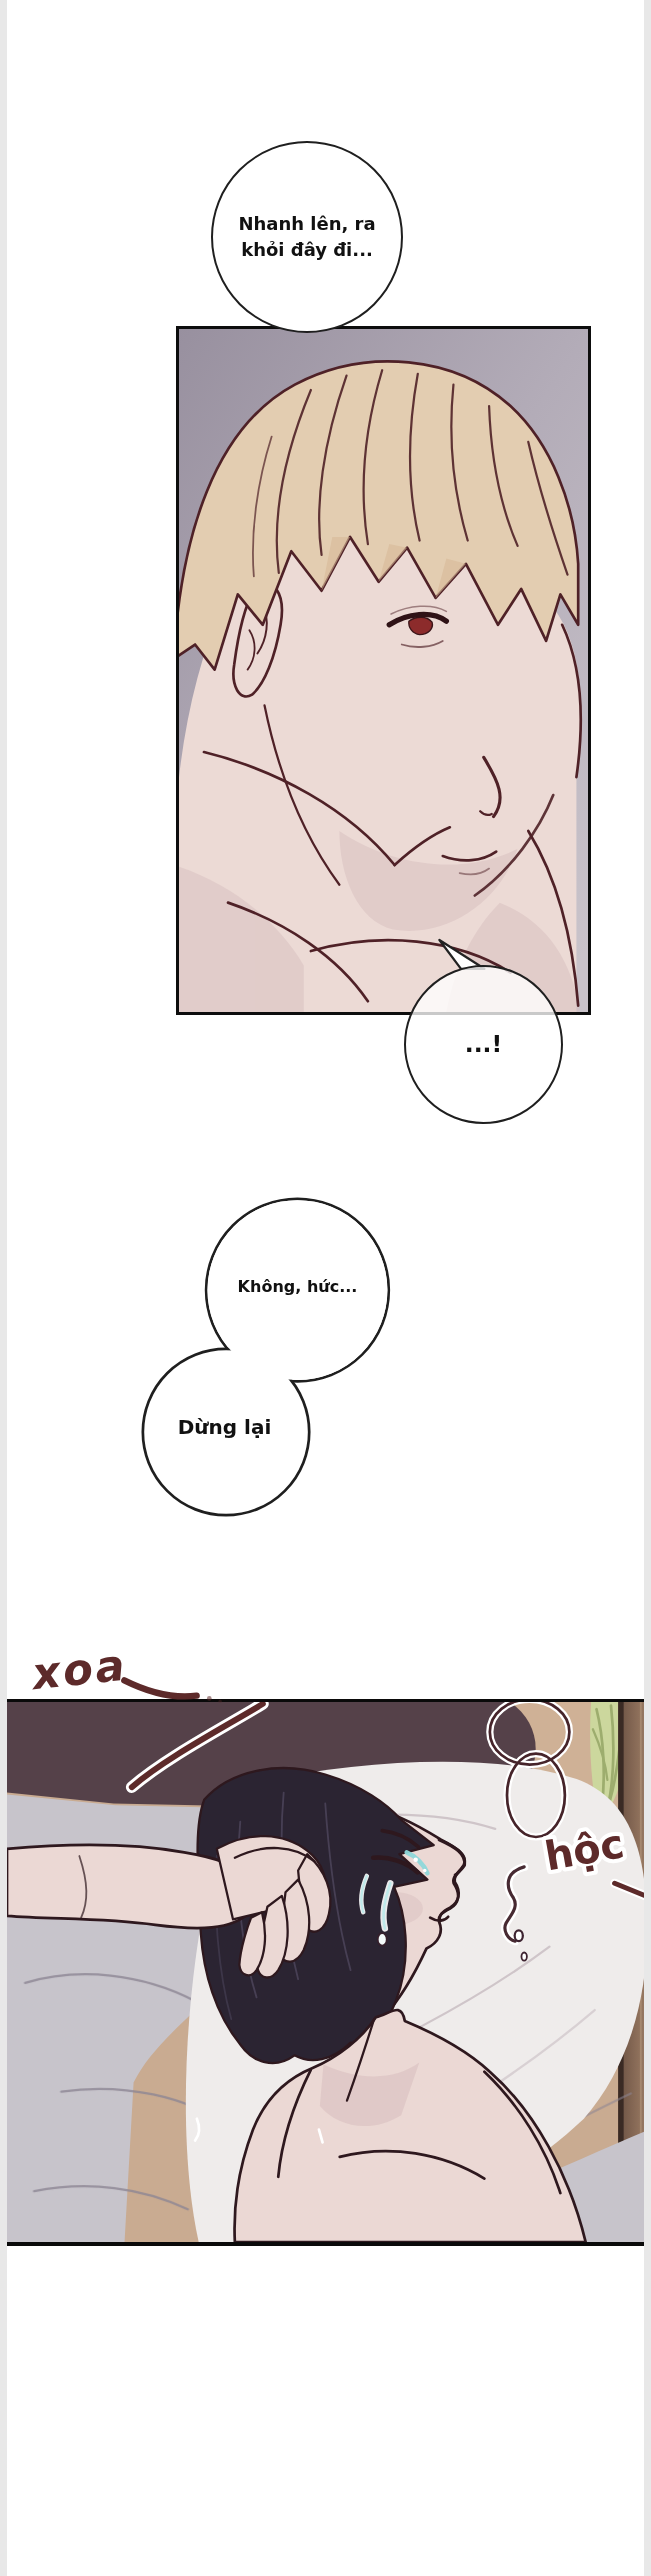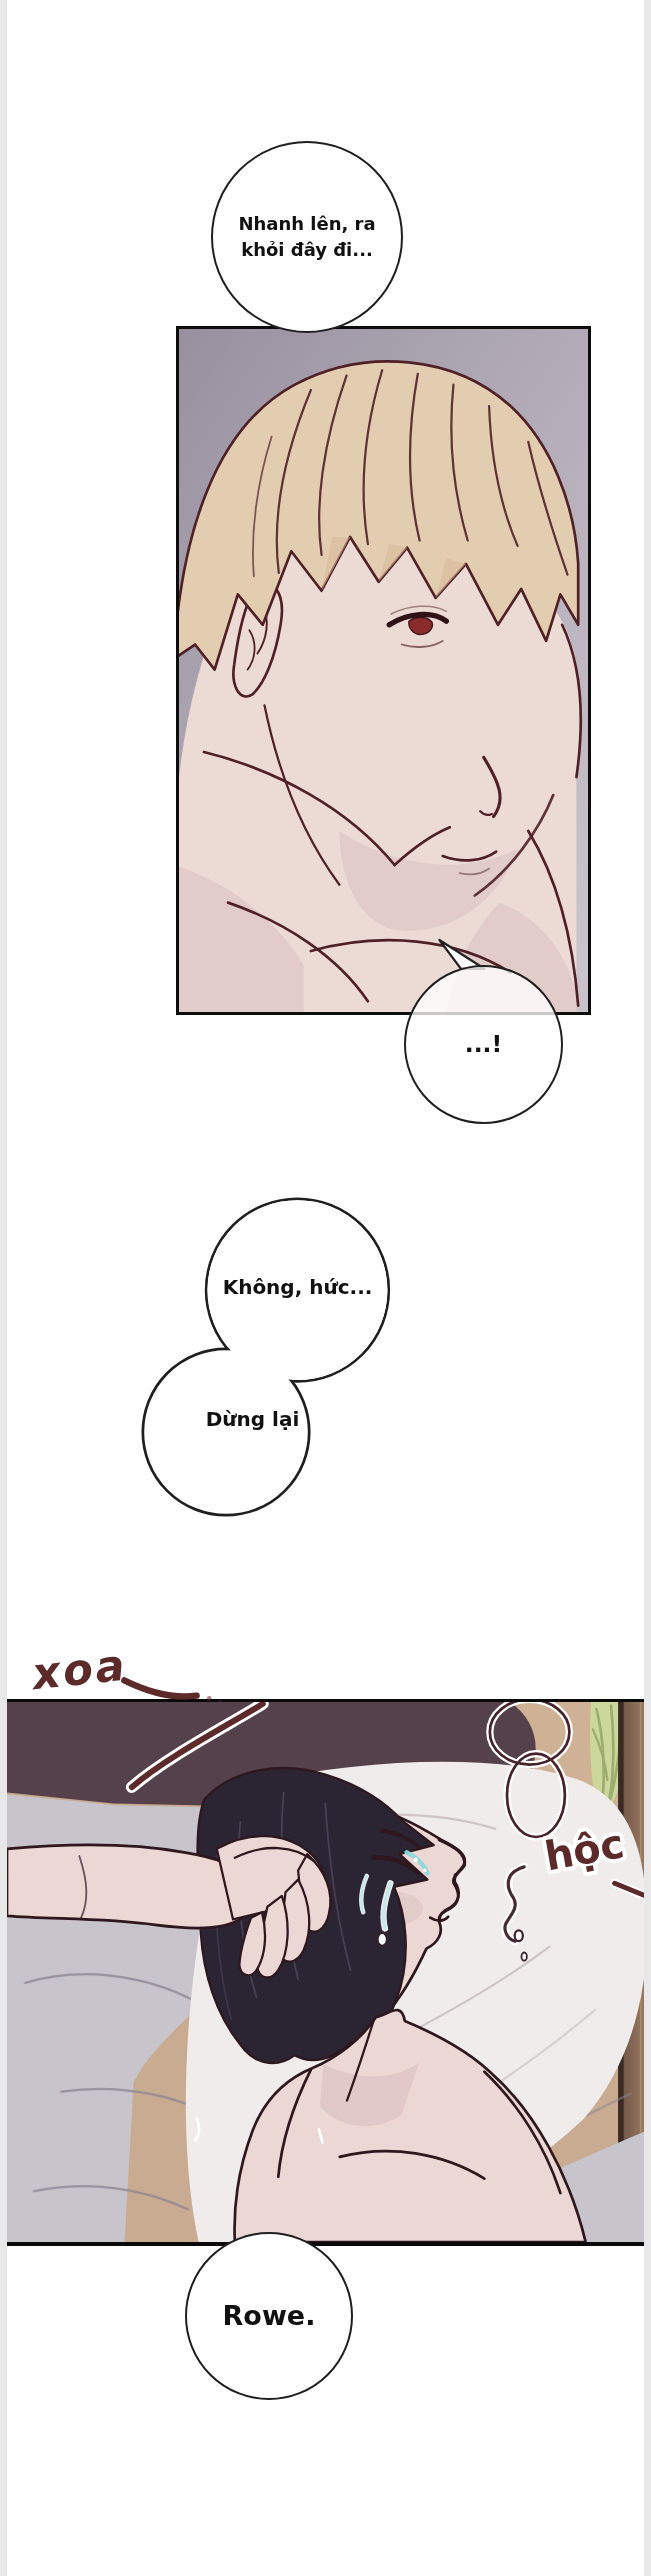--- a/index.html
+++ b/index.html
@@ -127,23 +127,23 @@
   <div class="bubble translucent" style="left:397px;top:965px;width:159px;height:159px;">
     <div class="btxt" style="font-size:23.5px;">...!</div>
   </div>
 
   <svg class="overlay" style="left:125px;top:1193px;width:264px;height:328px;" viewBox="0 0 292 362">
     <circle cx="183" cy="107" r="101" fill="#fff" stroke="#1f1f1f" stroke-width="3"></circle>
     <circle cx="104" cy="264" r="92" fill="#fff" stroke="#1f1f1f" stroke-width="3"></circle>
     <circle cx="183" cy="107" r="99.5" fill="#fff"></circle>
   </svg>
   <div class="overlay" style="left:200px;top:1265px;width:181px;height:45px;display:flex;align-items:center;justify-content:center;">
-    <div class="btxt" style="font-size:20px;">Không, hức...</div>
-  </div>
-  <div class="overlay" style="left:136px;top:1405px;width:163px;height:45px;display:flex;justify-content:center;padding-left:28px;">
+    <div class="btxt" style="font-size:16px;">Không, hức...</div>
+  </div>
+  <div class="overlay" style="left:136px;top:1405px;width:163px;height:45px;display:flex;align-items:center;justify-content:center;">
     <div class="btxt" style="font-size:20px;">Dừng lại</div>
   </div>
 
   <svg class="overlay" style="left:7.2px;top:1624px;width:217px;height:100px;" viewBox="0 0 240 110">
     <text transform="translate(22,72) rotate(-6)" font-size="48" font-style="italic" font-weight="700" letter-spacing="3" style="fill:var(--sfx);">xoa</text>
     <path class="sfxline" stroke-width="7" d="M122,62 C150,76 178,82 202,79"></path>
     <circle cx="216" cy="82" r="2.6" style="fill:var(--sfx)" opacity="0.55"></circle>
     <circle cx="228" cy="85" r="1.9" style="fill:var(--sfx)" opacity="0.35"></circle>
   </svg>
 
@@ -284,18 +284,15 @@
       </g>
 
       <g>
         <text transform="translate(598,186) rotate(-10)" font-size="44" font-weight="700" style="fill:var(--sfx);stroke:#ffffff;stroke-width:9;paint-order:stroke;stroke-linejoin:round;">hộc</text>
         <path class="whitecase" stroke-width="10" d="M672,200 L716,218"></path>
         <path class="sfxline" stroke-width="5.5" d="M672,200 L716,218"></path>
       </g>
     </svg>
   </div>
 
-  <div class="bubble" style="left:178px;top:2232px;width:168px;height:168px;border-width:2.3px;z-index:5;">
-    <div class="btxt" style="font-size:27px;">Rowe.</div>
-  </div>
 
 </div>
 
 
 </body></html>

